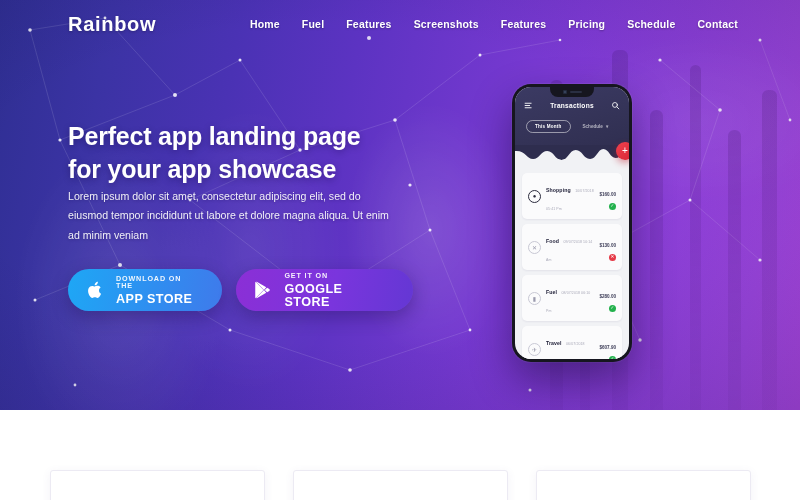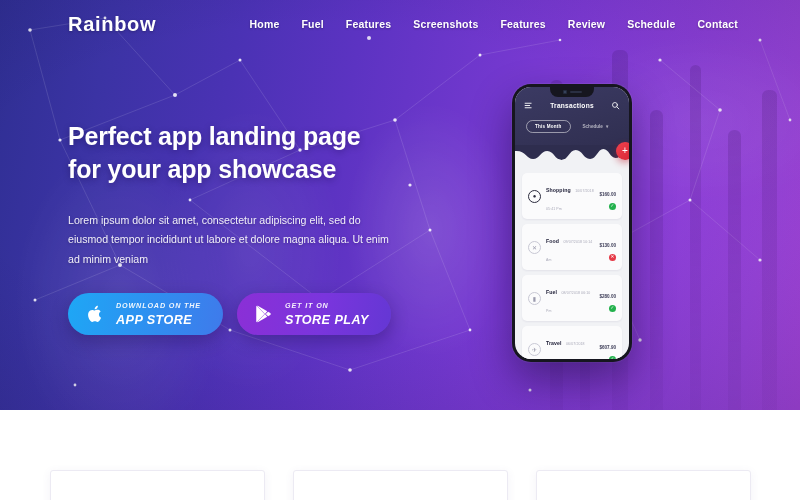--- a/index.html
+++ b/index.html
@@ -80,27 +80,27 @@
   }
 
   
   .hero-copy { position:absolute; left:68px; top:120px; width:345px; z-index:11; }
   .hero-title {
     color:#ffffff; font-size:25px; line-height:1.33;
     font-weight:700; letter-spacing:-.2px;
     text-shadow:0 2px 6px rgba(20,8,60,.35);
   }
   .hero-sub {
-    margin-top:24px;
+    margin-top:0;
     color:rgba(255,255,255,.92);
     font-size:10.6px; line-height:1.85; font-weight:400;
     text-shadow:0 1px 3px rgba(20,8,60,.3);
     max-width:335px;
   }
-  .hero-btns { margin-top:24px; display:flex; gap:14px;font-style:italic; }
+  .hero-btns { margin-top:24px; display:flex; gap:14px; }
   .store-btn {
     display:flex; align-items:center; gap:11px;
     height:42px; padding:0 22px 0 16px;
     border-radius:21px; border:none; cursor:pointer;
     box-shadow:0 6px 18px rgba(20,8,60,.30);
     text-decoration:none;
   }
   .store-btn.apple { background:linear-gradient(100deg,#1ea7f5 0%, #2f8ef0 55%, #3f7aeb 100%); }
   .store-btn.google { background:linear-gradient(100deg,#8b2fd6 0%, #7a35dd 55%, #6437d4 100%); }
   .store-ico { width:21px; height:24px; flex:0 0 auto; display:block; }
@@ -277,21 +277,21 @@
   <div class="hero-vignette"></div>
 
   <header class="header">
     <div class="logo">Rainbow</div>
     <nav class="nav">
       <a href="#">Home</a>
       <a href="#">Fuel</a>
       <a href="#" class="active">Features</a>
       <a href="#">Screenshots</a>
       <a href="#">Features</a>
-      <a href="#">Review</a>
+      <a href="#">Pricing</a>
       <a href="#">Schedule</a>
       <a href="#">Contact</a>
     </nav>
   </header>
 
   <div class="hero-copy">
     <h1 class="hero-title">
       <span>Perfect app landing page</span><br>
       <span>for your app showcase</span>
     </h1>
@@ -311,21 +311,21 @@
 
       <a href="#" class="store-btn google">
         <svg class="store-ico" viewBox="0 0 24 24">
           <path fill="#fff" d="M4.2 2.6c-.3.25-.48.66-.48 1.2v16.4c0 .54.18.95.48 1.2l9-9.4-9-9.4z"></path>
           <path fill="#fff" d="M16.3 8.9L5.9 2.9c-.4-.23-.78-.27-1.07-.13l8.84 9.23L16.3 8.9z"></path>
           <path fill="#fff" d="M13.67 12l-8.84 9.23c.29.14.67.1 1.07-.13l10.4-6.0L13.67 12z"></path>
           <path fill="#fff" d="M19.7 10.95l-2.4-1.39-2.76 2.44 2.76 2.44 2.4-1.39c.82-.47.82-1.63 0-2.1z"></path>
         </svg>
         <span class="store-txt">
           <span class="store-small">GET IT ON</span>
-          <span class="store-big">STORE PLAY</span>
+          <span class="store-big">GOOGLE STORE</span>
         </span>
       </a>
 
     </div>
   </div>
 
   <div class="phone">
     <div class="phone-screen">
 
       <div class="ph-header">

